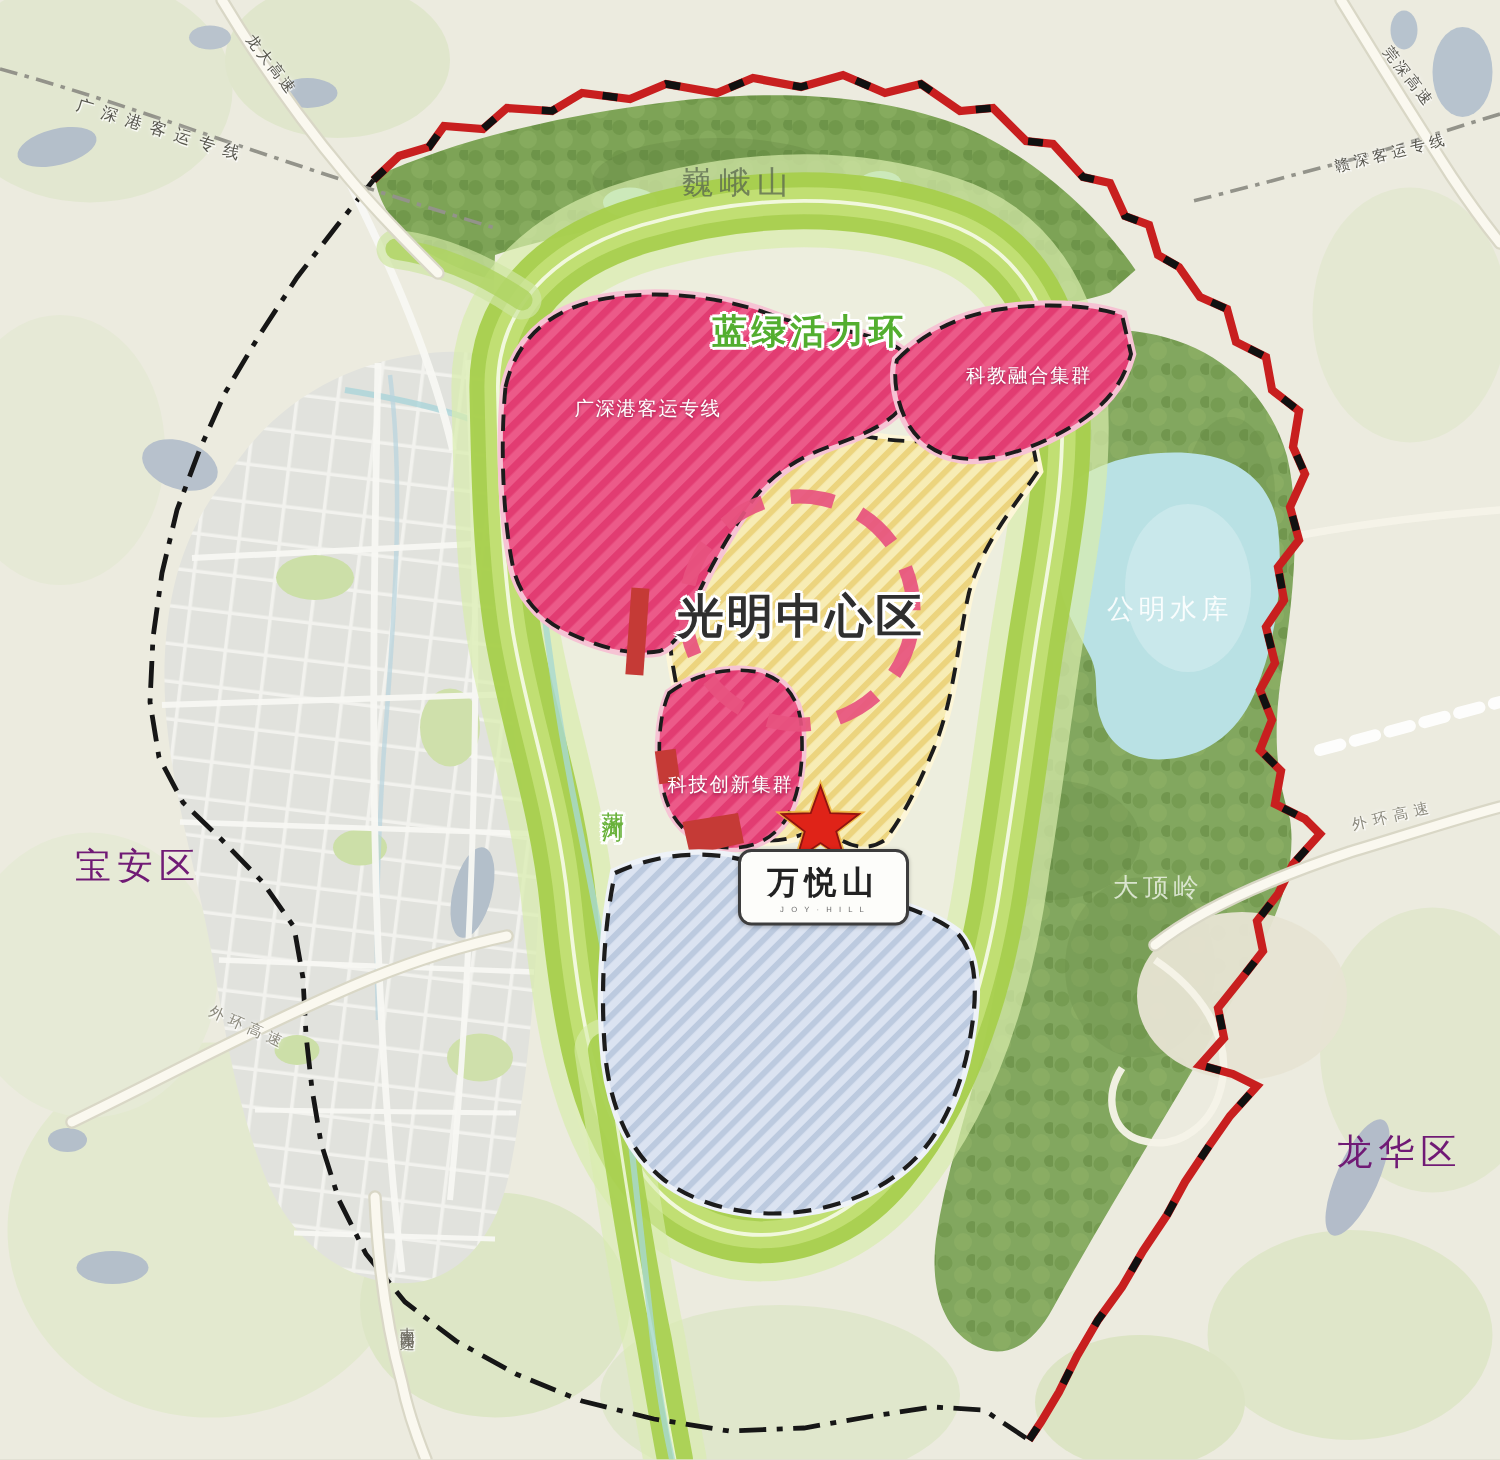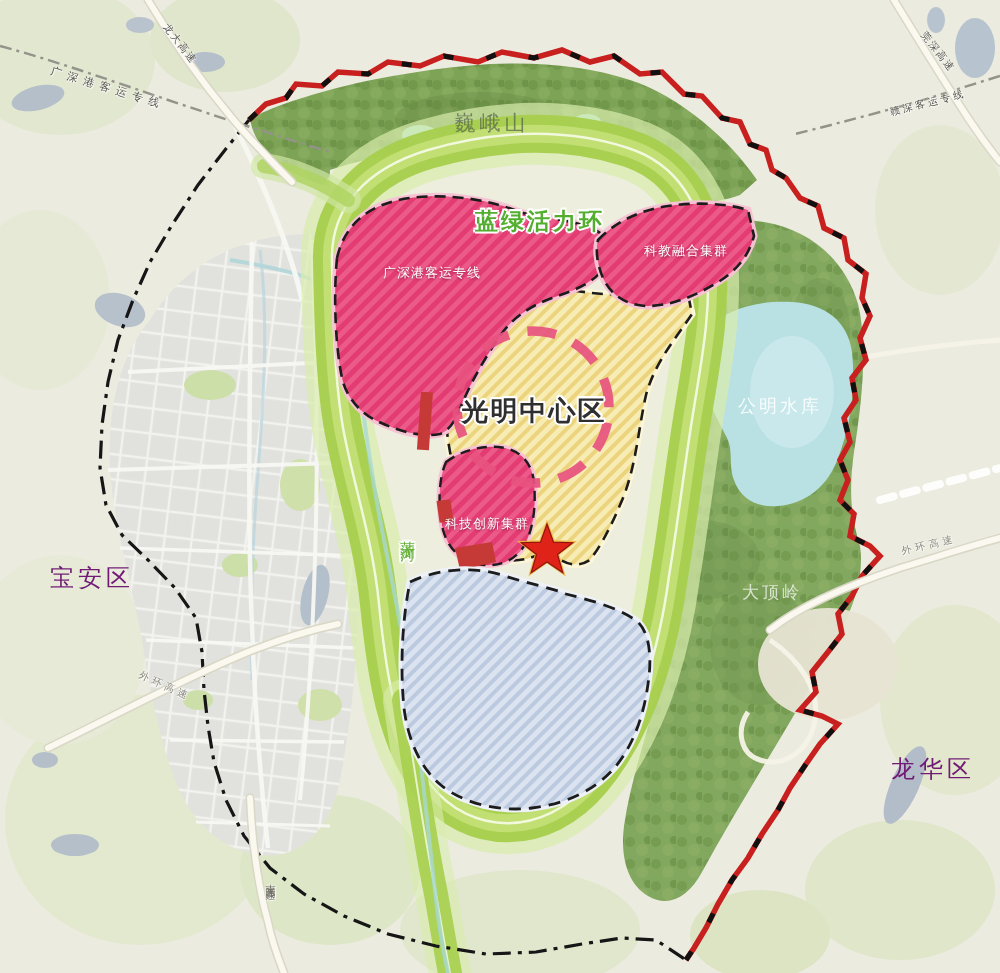--- a/index.html
+++ b/index.html
@@ -274,25 +274,29 @@
   </g>
 </svg>
 
 <div class="lbl halo" style="left:540px;top:221px;font-size:23px;font-weight:bold;color:#53ae2f;letter-spacing:3px;">蓝绿活力环</div>
 
 
 <div class="lbl cluster shadow-dark" style="left:432px;top:272px;">广深港客运专线</div>
 
 <div class="lbl cluster shadow-dark" style="left:686px;top:250px;">科教融合集群</div>
 
-<div class="lbl halo zone-title" style="left:534px;top:411px;font-size:27px;">光明中心区</div>
+<div class="lbl halo zone-title" style="left:534px;top:411px;font-size:31px;">光明中心区</div>
 
 <div class="lbl cluster shadow-dark" style="left:487px;top:523px;">科技创新集群</div>
 
 
+<div id="wanyue-box">
+  <div class="t">万悦山</div>
+  <div class="s">J O Y · H I L L</div>
+</div>
 
 <div class="lbl" style="left:780px;top:406px;font-size:18px;color:rgba(255,255,255,.88);letter-spacing:3px;">公明水库</div>
 
 <div class="lbl" style="left:772px;top:592px;font-size:17px;color:rgba(240,245,235,.8);letter-spacing:3px;text-align:right;">大顶岭</div>
 
 <div class="lbl" style="left:492px;top:122px;font-size:21px;color:rgba(88,102,78,.75);letter-spacing:4px;">巍峨山</div>
 
 <div class="lbl vert halo" style="left:408px;top:533px;font-size:15px;color:#69b23b;letter-spacing:3px;">茅洲河</div>
 
 <div class="lbl district" style="left:92px;top:578px;">宝安区</div>

